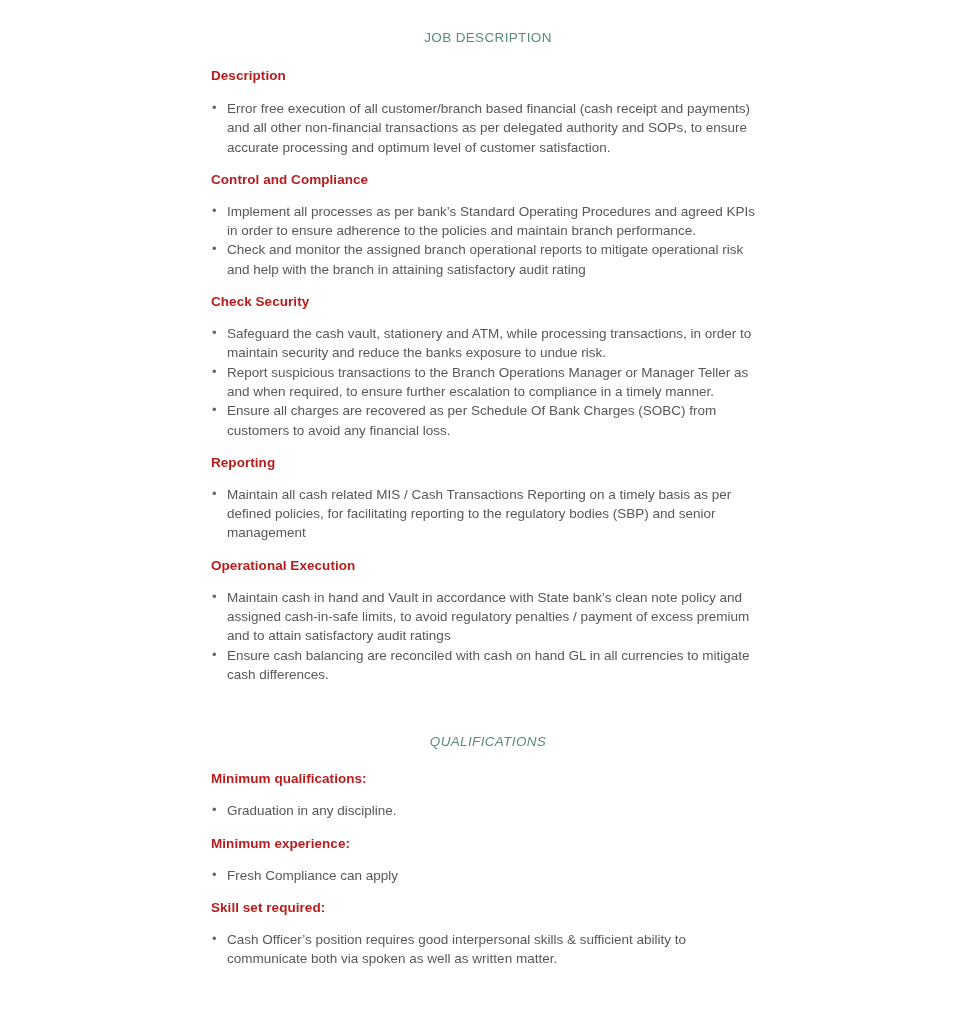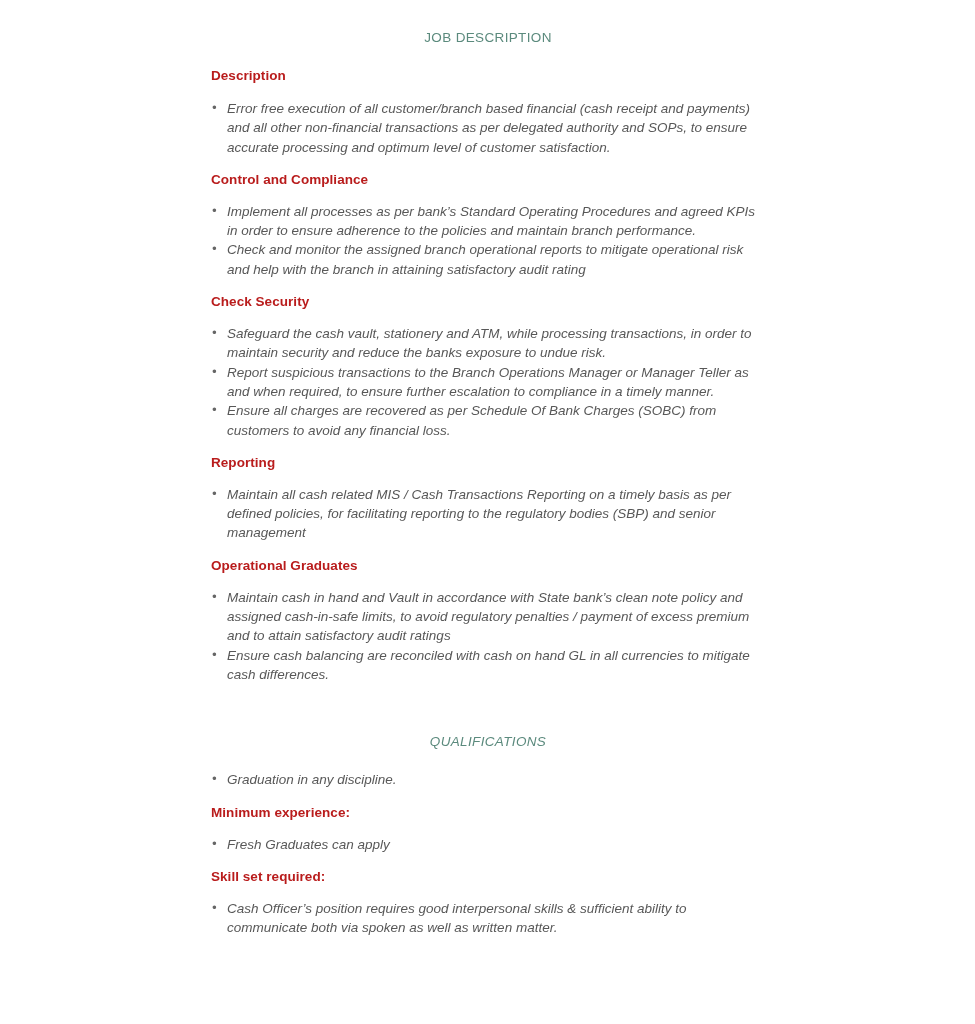--- a/index.html
+++ b/index.html
@@ -47,21 +47,20 @@
     font-weight: bold;
     color: #b91c1c;
     margin: 0 0 0 0;
     letter-spacing: 0.05px;
     line-height: 18px;
   }
   ul.bullets {
     list-style: none;
     margin: 13px 0 0 0;
     padding: 0;
-    font-style: italic;
   }
   ul.bullets li {
     position: relative;
     padding-left: 16px;
     font-size: 13.5px;
     line-height: 19.3px;
     color: #585858;
     margin: 0;
     max-width: 554px;
   }
@@ -112,40 +111,41 @@
             <li>Ensure all charges are recovered as per Schedule Of Bank Charges (SOBC) from customers to avoid any financial loss.</li>
           </ul>
         </div>
         <div class="block">
           <h3 class="heading">Reporting</h3>
           <ul class="bullets">
             <li>Maintain all cash related MIS / Cash Transactions Reporting on a timely basis as per defined policies, for facilitating reporting to the regulatory bodies (SBP) and senior management</li>
           </ul>
         </div>
         <div class="block">
-          <h3 class="heading">Operational Graduates</h3>
+          <h3 class="heading">Operational Execution</h3>
           <ul class="bullets">
             <li>Maintain cash in hand and Vault in accordance with State bank’s clean note policy and assigned cash-in-safe limits, to avoid regulatory penalties / payment of excess premium and to attain satisfactory audit ratings</li>
             <li>Ensure cash balancing are reconciled with cash on hand GL in all currencies to mitigate cash differences.</li>
           </ul>
         </div>
       </div>
 
     <div class="section-title qualifications">QUALIFICATIONS</div>
 
     <div id="qual-blocks">
         <div class="block">
+          <h3 class="heading">Minimum qualifications:</h3>
           <ul class="bullets">
             <li>Graduation in any discipline.</li>
           </ul>
         </div>
         <div class="block">
           <h3 class="heading">Minimum experience:</h3>
           <ul class="bullets">
-            <li>Fresh Graduates can apply</li>
+            <li>Fresh Compliance can apply</li>
           </ul>
         </div>
         <div class="block">
           <h3 class="heading">Skill set required:</h3>
           <ul class="bullets">
             <li>Cash Officer’s position requires good interpersonal skills &amp; sufficient ability to communicate both via spoken as well as written matter.</li>
           </ul>
         </div>
       </div>
 

